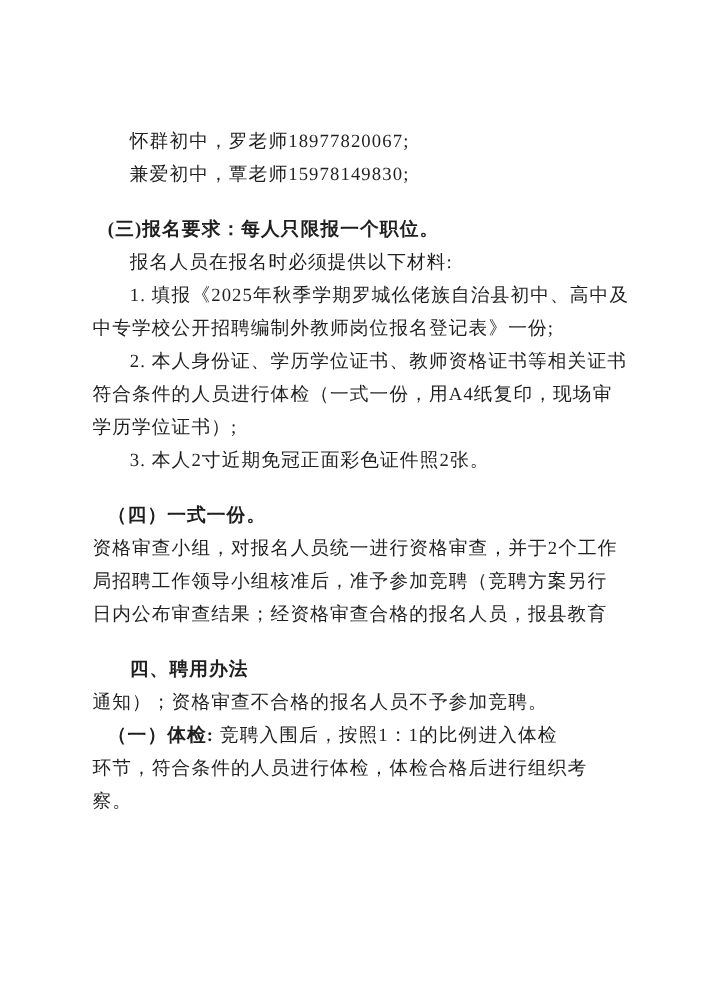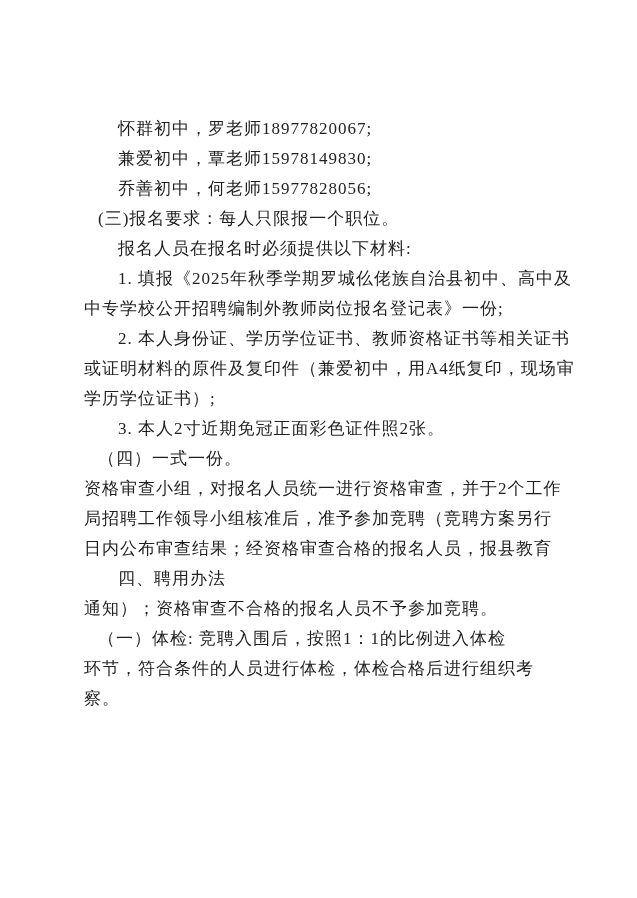--- a/index.html
+++ b/index.html
@@ -25,21 +25,21 @@
     font-size: 17px;
     letter-spacing: 1px;
   }
   .line {
     height: 30px;
     line-height: 30px;
     white-space: nowrap;
   }
   .line.indent { padding-left: 34px; }
   .line.indent-sm { padding-left: 14px; }
-  .line.bold, .bold-seg { font-weight: normal; }
+  .line.bold, .bold-seg { font-weight: bold; margin-top: 20px; }
   .page-number {
     position: absolute;
     top: 820px;
     right: 80px;
     color: #4a4a4a;
     font-size: 15px;
     letter-spacing: 2px;
     font-family: "Liberation Serif", "DejaVu Serif", serif;
   }
   .footer-watermark {
@@ -60,27 +60,26 @@
   .wechat-icon-svg { display: block; }
 </style>
 </head>
 <body>
 
 <div class="page">
 
   <div class="doc-body">
     <div class="line indent">怀群初中，罗老师18977820067;</div>
     <div class="line indent">兼爱初中，覃老师15978149830;</div>
-    <div class="line indent">乔善初中，何老师15977828056;</div>
     <div class="line indent-sm bold">(三)报名要求：每人只限报一个职位。</div>
     <div class="line indent">报名人员在报名时必须提供以下材料:</div>
     <div class="line indent">1. 填报《2025年秋季学期罗城仫佬族自治县初中、高中及</div>
     <div class="line">中专学校公开招聘编制外教师岗位报名登记表》一份;</div>
     <div class="line indent">2. 本人身份证、学历学位证书、教师资格证书等相关证书</div>
-    <div class="line">或证明材料的原件及复印件（兼爱初中，用A4纸复印，现场审</div>
+    <div class="line">符合条件的人员进行体检（一式一份，用A4纸复印，现场审</div>
     <div class="line">学历学位证书）;</div>
     <div class="line indent">3. 本人2寸近期免冠正面彩色证件照2张。</div>
     <div class="line indent-sm bold">（四）一式一份。</div>
     <div class="line">资格审查小组，对报名人员统一进行资格审查，并于2个工作</div>
     <div class="line">局招聘工作领导小组核准后，准予参加竞聘（竞聘方案另行</div>
     <div class="line">日内公布审查结果；经资格审查合格的报名人员，报县教育</div>
     <div class="line indent bold">四、聘用办法</div>
     <div class="line">通知）；资格审查不合格的报名人员不予参加竞聘。</div>
     <div class="line indent-sm"><span class="bold-seg">（一）体检:</span><span> 竞聘入围后，按照1：1的比例进入体检</span></div>
     <div class="line">环节，符合条件的人员进行体检，体检合格后进行组织考</div>

